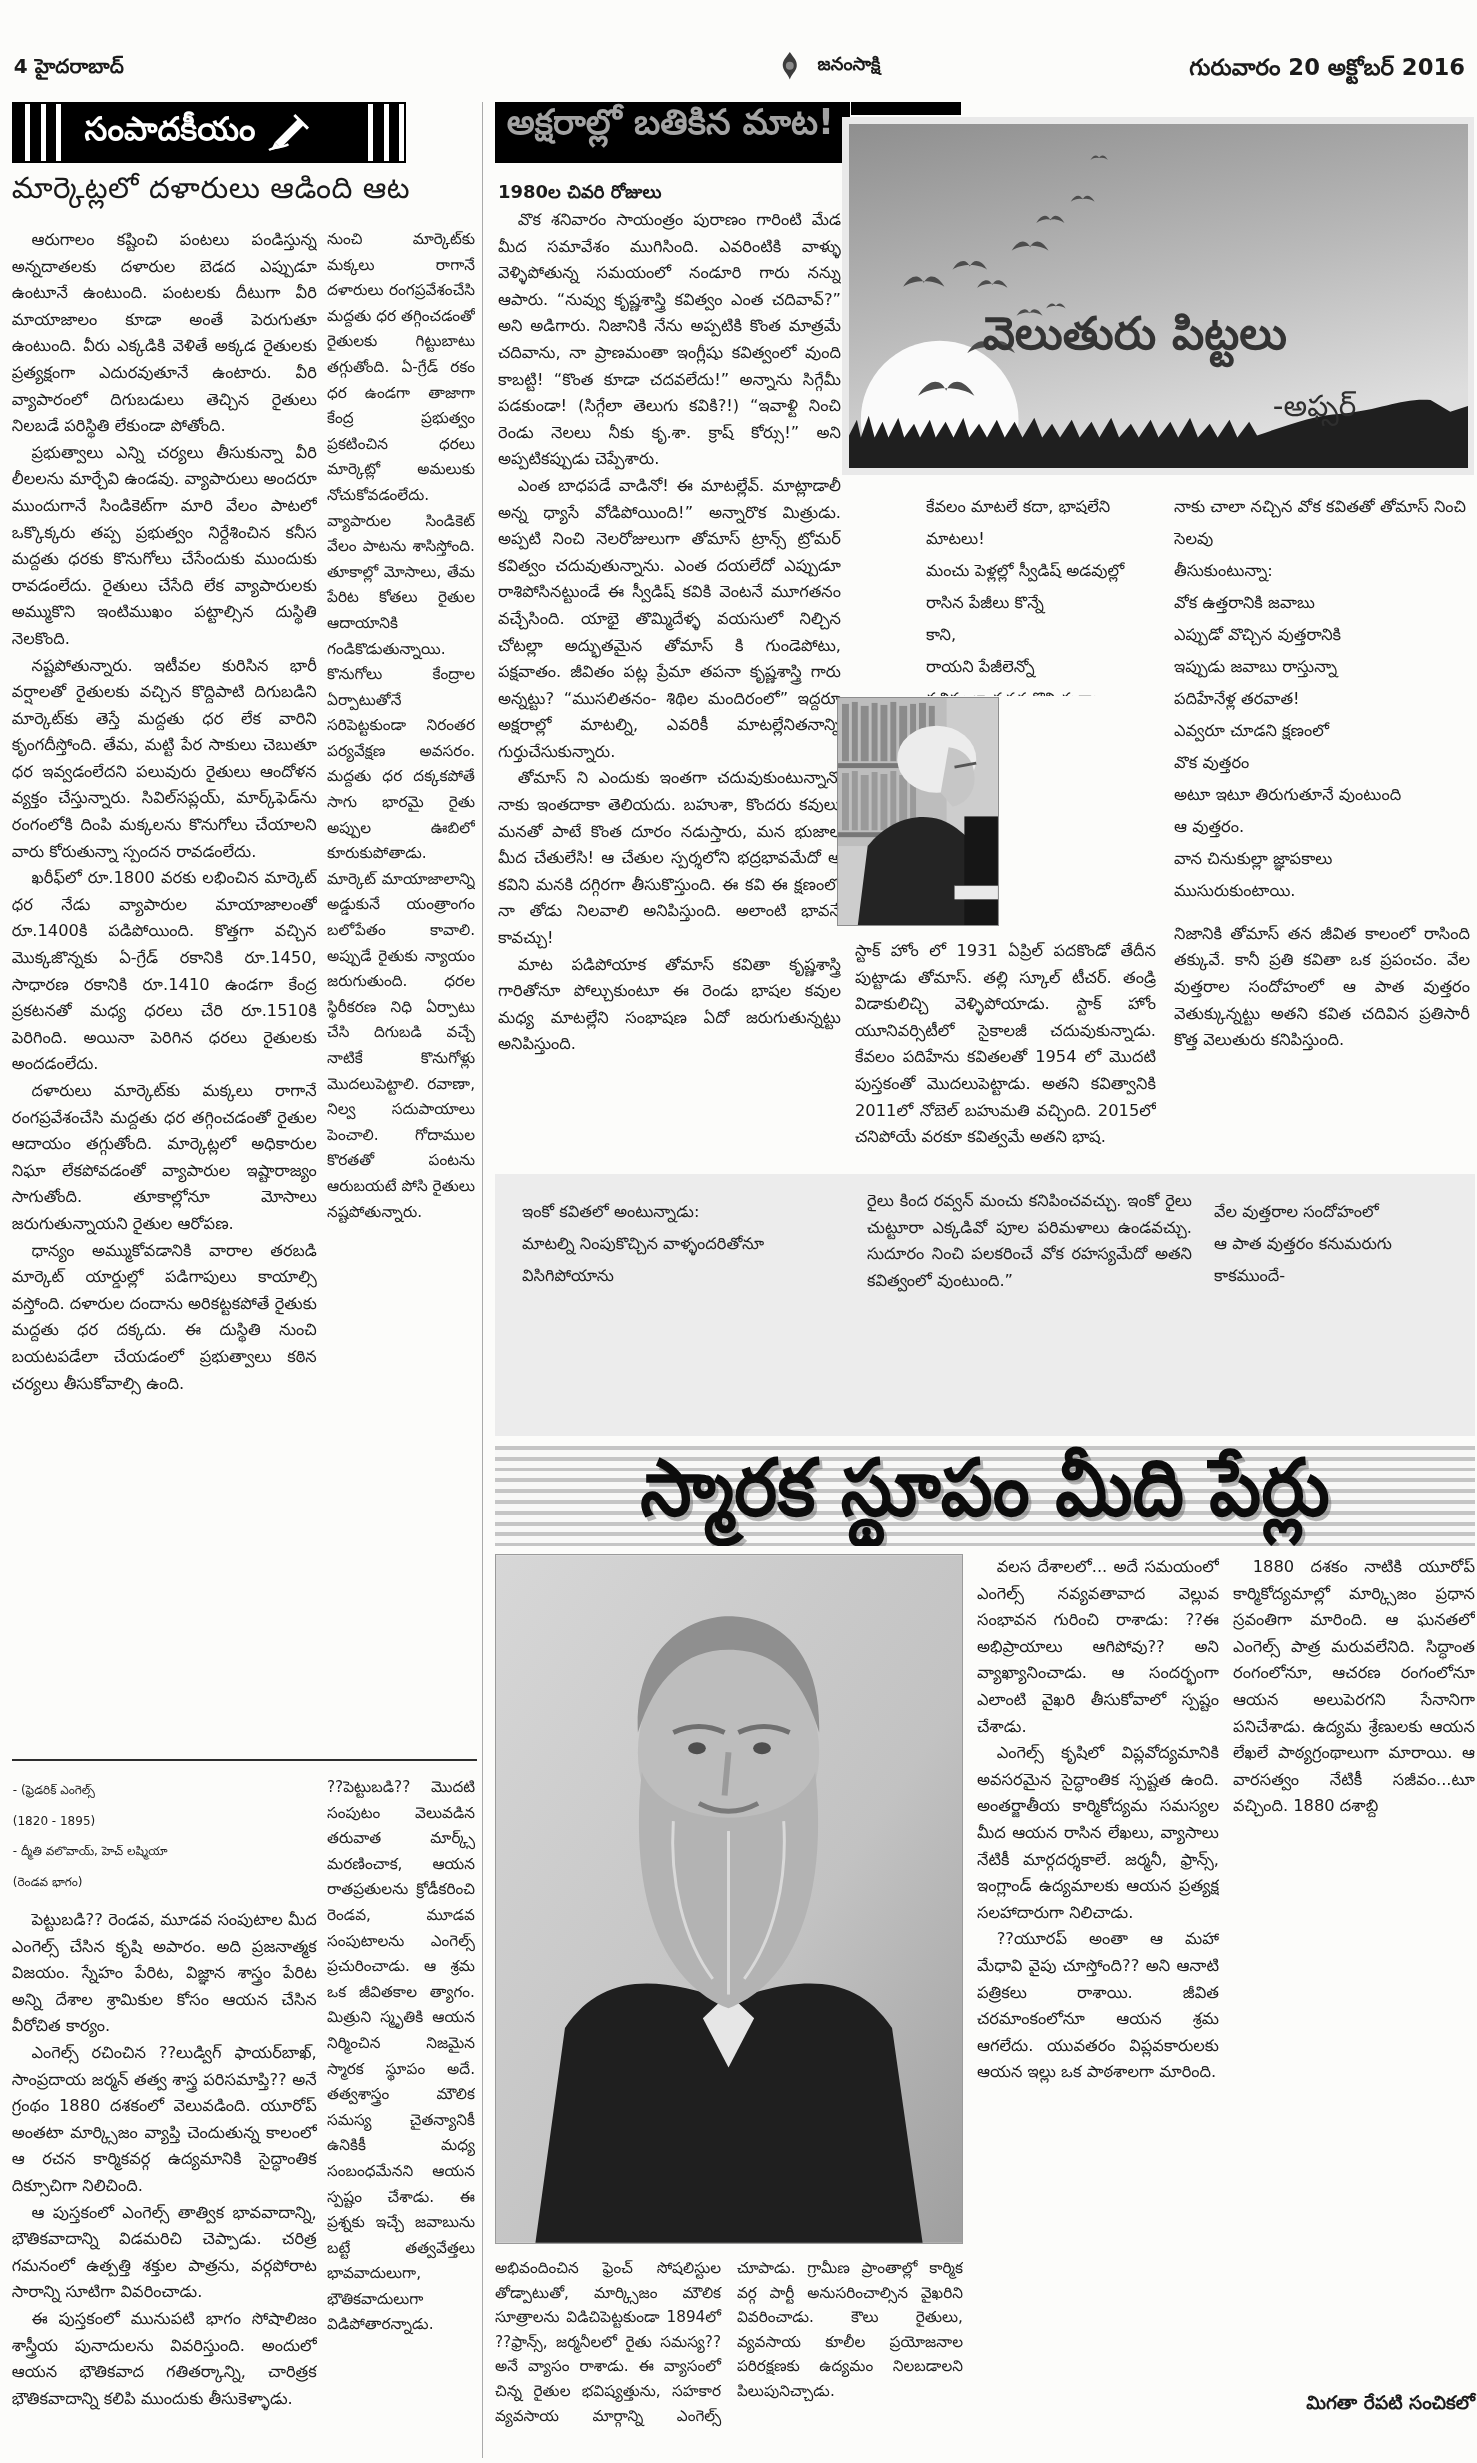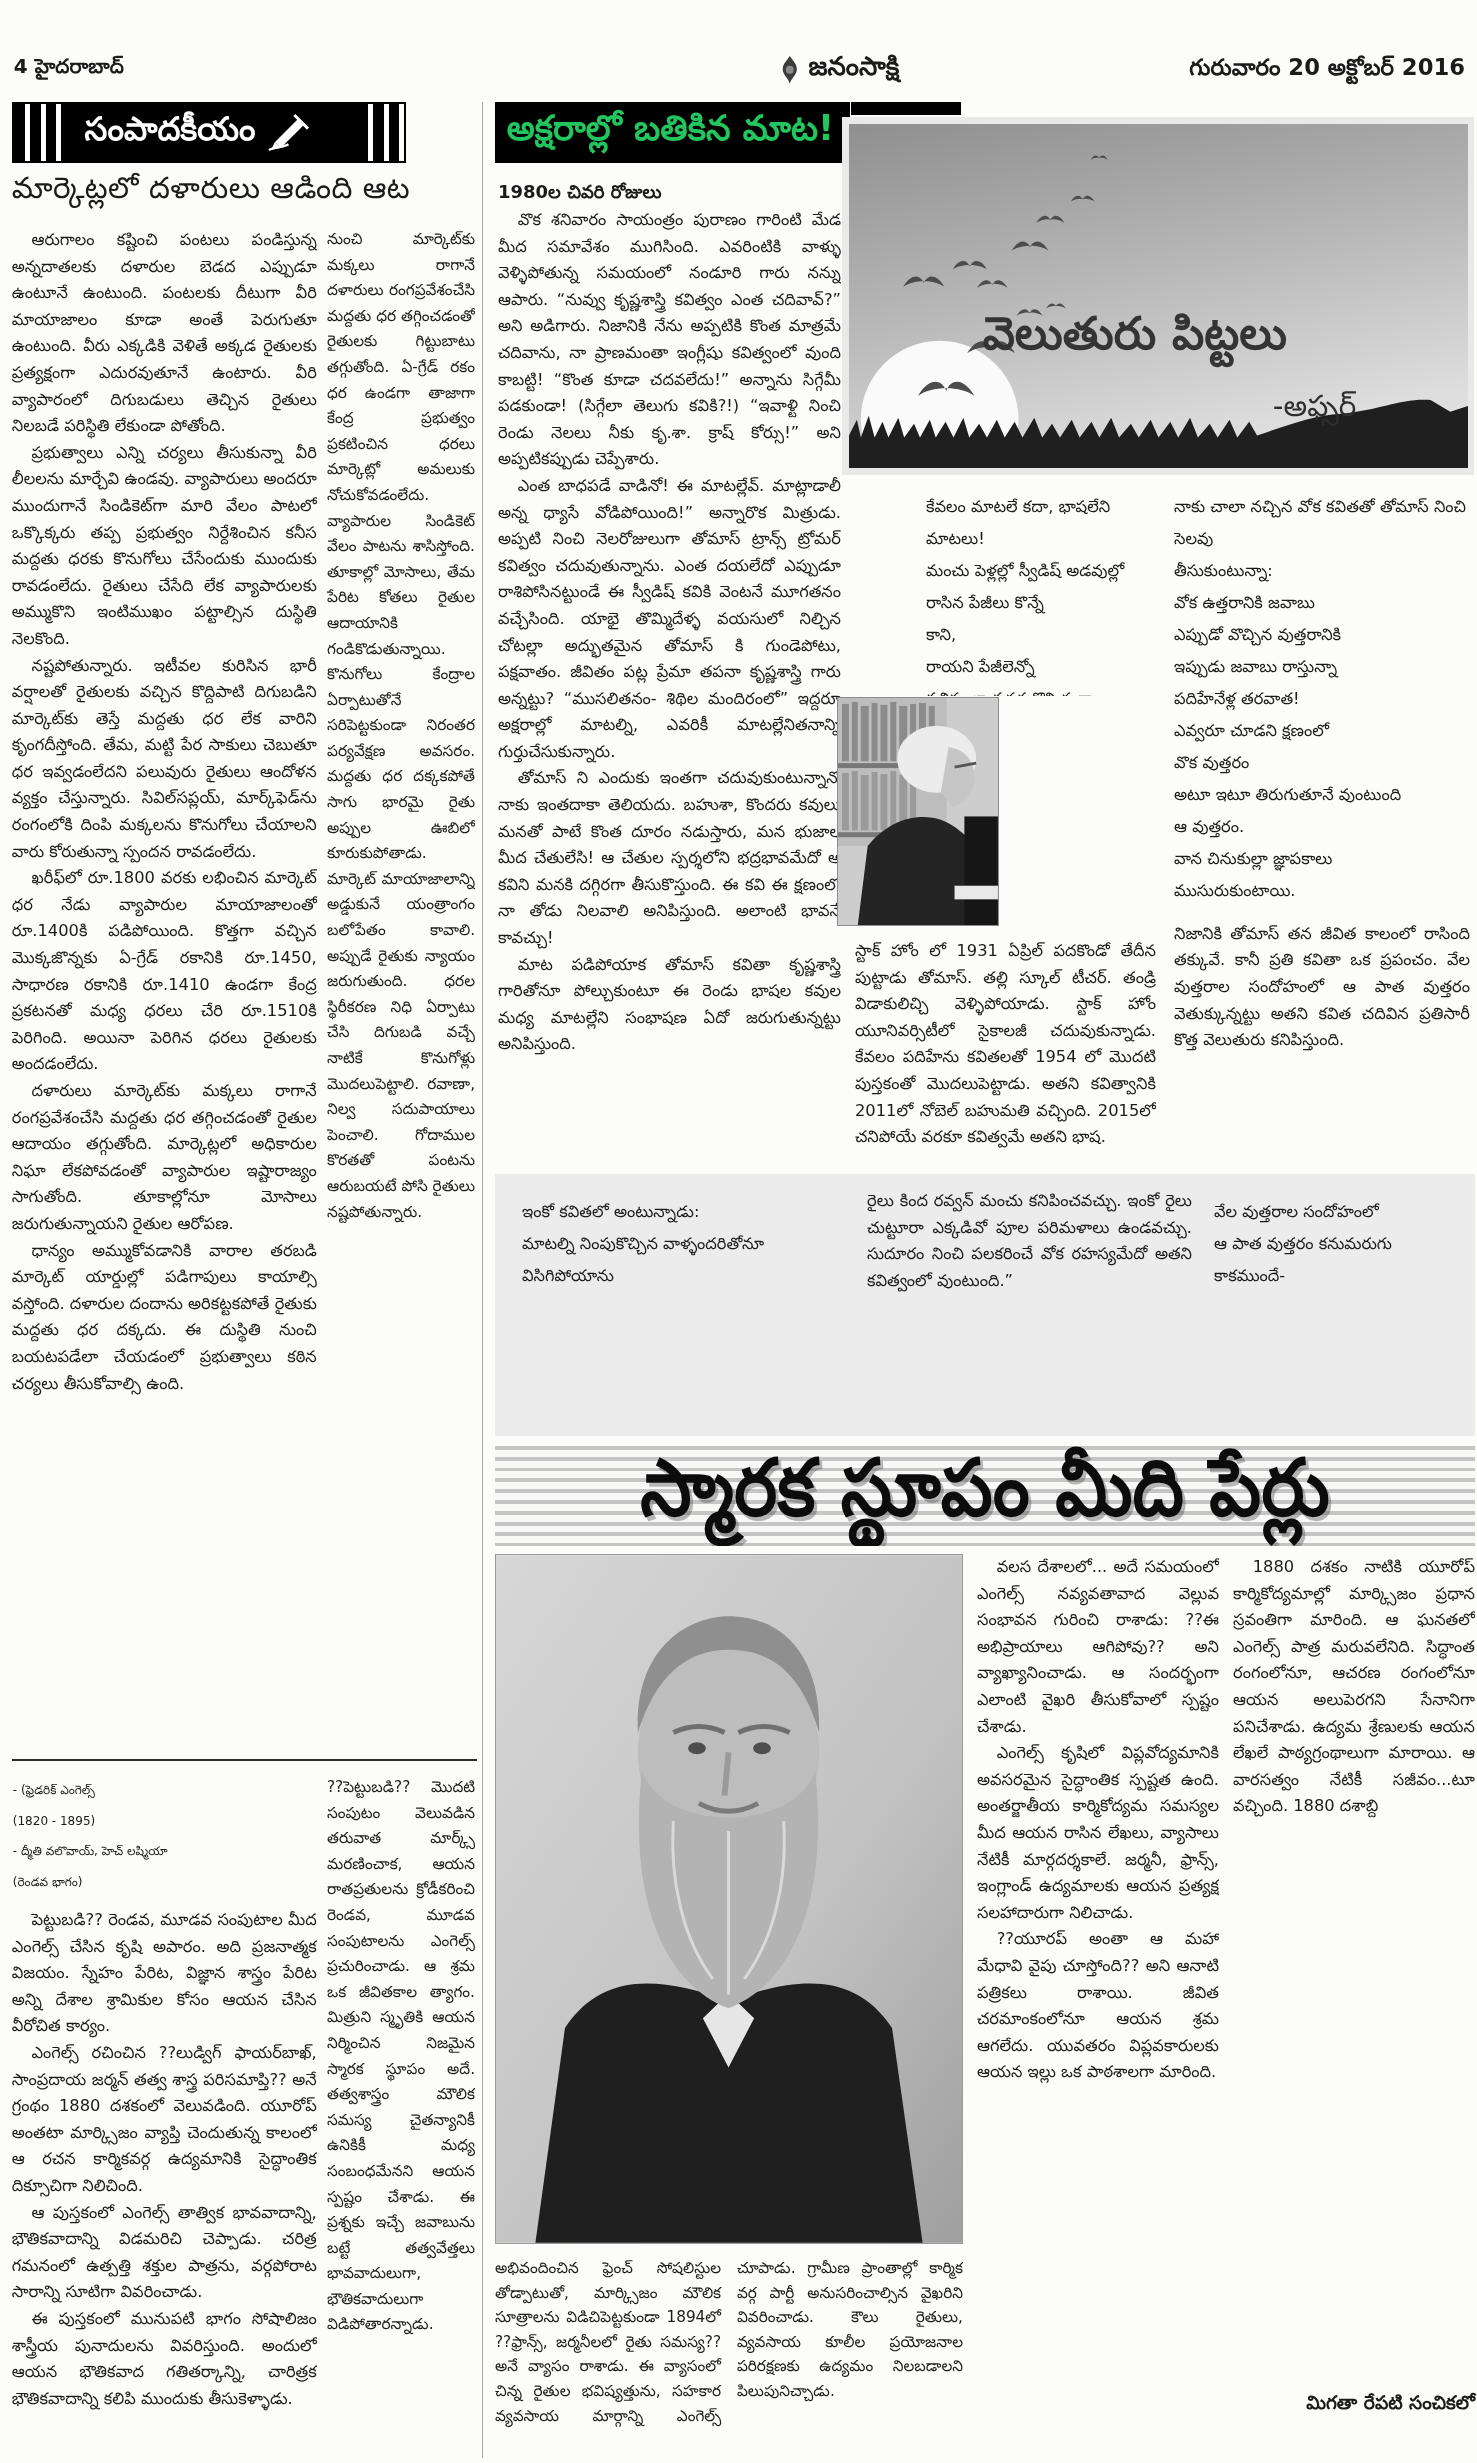--- a/index.html
+++ b/index.html
@@ -7,33 +7,33 @@
 body{height:2464px;position:relative;background:#fcfcfa;color:#1b1b1b;
      font-family:"DejaVu Sans","Liberation Sans",sans-serif;overflow:hidden}
 .abs{position:absolute}
 .bt{font-size:16.3px;line-height:26.6px;text-align:justify;overflow:hidden}
 .bt p{text-indent:19.7px;margin:0}
 .narrow{font-size:15.3px;line-height:25.6px;text-align:justify;overflow:hidden}
 .poem{font-size:16.3px;line-height:32px;overflow:hidden}
 .poem p{margin:0}
 
 .pageinfo{font-size:20px;font-weight:bold}
-.masthead{display:flex;align-items:center;gap:7px;font-size:26px;font-weight:bold}
+.masthead{display:flex;align-items:center;gap:16px;font-size:18px;font-weight:bold}
 .dateline{font-size:22.7px;font-weight:bold;text-align:right}
 
 .ed-banner{display:flex;height:61px}
 .bars{width:59px;background:repeating-linear-gradient(90deg,#000 0 10.8px,#fff 10.8px 15.8px);border:2px solid #000}
 .ed-box{flex:1;background:#000;color:#fff;display:flex;align-items:center;gap:9.9px;padding:0 9.9px 0 13.8px}
 .ed-box .t{font-size:32.5px;font-weight:bold;white-space:nowrap}
 .ed-headline{font-size:29.6px;font-weight:normal;white-space:nowrap;overflow:hidden;letter-spacing:0.5px}
 .hrule{height:2px;background:#2e2e2e}
 .vrule{width:1px;background:#a9a9a9}
 .byline p{font-size:12px;font-weight:normal;line-height:29.6px;margin:1px}
 
-.ft-banner{background:#000;color:#22c55e;display:flex;align-items:center;padding:0 11.8px}
+.ft-banner{background:#000;color:#a3a3a3;display:flex;align-items:flex-start;padding:0 11.8px}
 .ft-banner .t{font-size:35px;font-weight:bold;white-space:nowrap}
 .ft-strip{background:#000}
 .lead{font-weight:bold;font-size:18px}
 .photo-frame{background:#e9e9e9;padding:6.9px}
 .grey-panel{background:#ececec}
 
 .stripes{background:repeating-linear-gradient(180deg,#c5c5c5 0 3.9px,#f8f8f7 3.9px 10.8px);
          display:flex;align-items:flex-start;justify-content:center;overflow:hidden}
 .stripes .t{font-size:73px;font-weight:900;white-space:nowrap;color:#0c0c0c;
             text-shadow:3px 3px 0 rgba(60,60,60,.35);transform:scaleY(1.08)}

